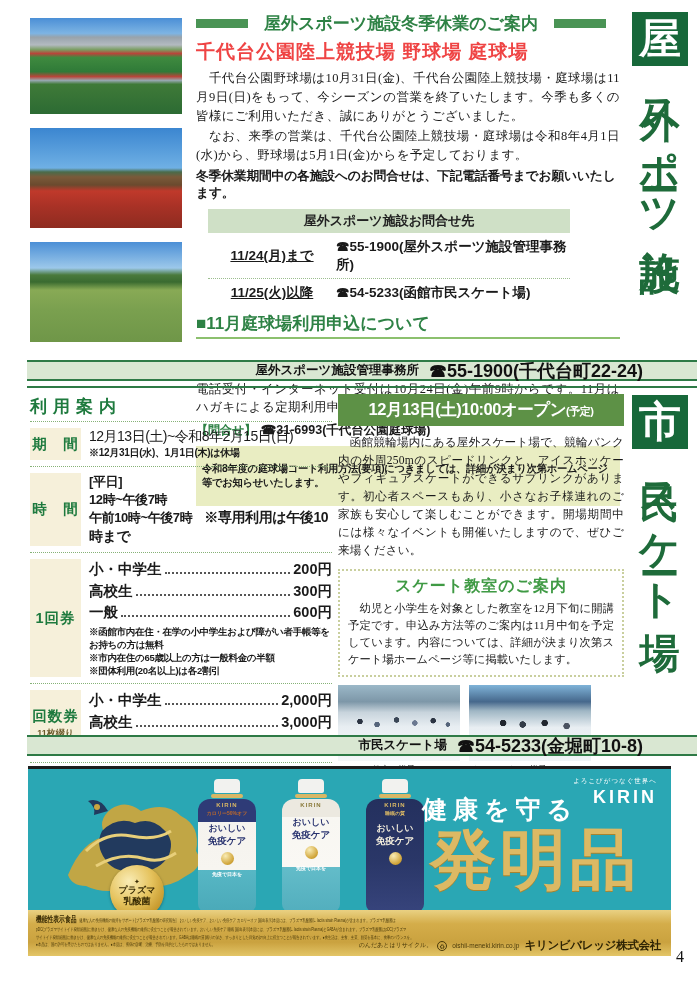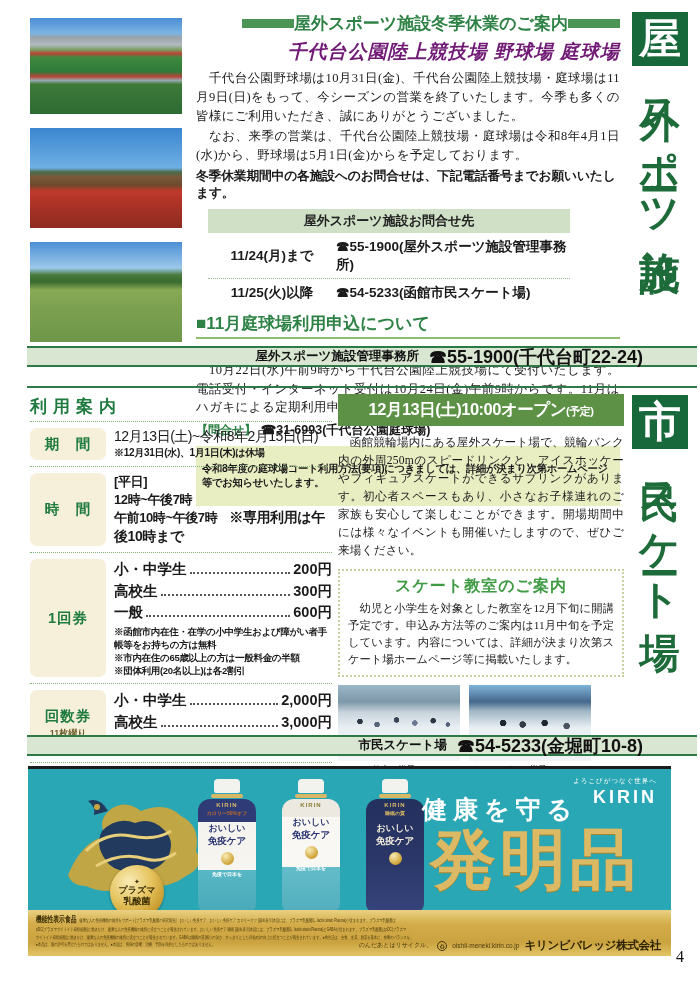--- a/index.html
+++ b/index.html
@@ -25,48 +25,48 @@
   .photo { width:152px; border:0; }
   .photo-col { position:absolute; left:30px; top:18px; width:152px; display:flex; flex-direction:column; gap:14px; }
   .p-athletics { height:96px;
     background:linear-gradient(180deg,#4b8fd6 0%,#7db4e3 16%,#98a3ab 20%,#b3bac0 28%,#7a9e62 33%,#b8453a 37%,#3f8a3f 41%,#2f7a38 56%,#b8453a 61%,#98a8b0 65%,#3f7a38 69%,#2c6b33 100%); }
   .p-baseball { height:100px;
     background:linear-gradient(180deg,#3b86d0 0%,#6fb0e4 40%,#4a6b4a 44%,#7a5a3a 49%,#6b4a2e 57%,#c0392b 63%,#a93226 78%,#8e2b20 100%); }
   .p-tennis { height:100px;
     background:linear-gradient(180deg,#4b8fd6 0%,#9cc8ea 26%,#4a7a3c 33%,#3a6b30 40%,#88aa55 48%,#7aa04f 68%,#6f9648 100%); }
 
   .content1 { position:absolute; left:196px; top:12px; width:424px; }
-  .hdr { display:flex; align-items:center; justify-content:flex-end; gap:0; }
+  .hdr { display:flex; align-items:center; justify-content:flex-start; gap:16px; }
   .hdr .bar { width:52px; height:9px; background:#4a9455; flex:0 0 auto; }
   .hdr h1 { font-size:17px; font-weight:bold; color:#2e8245; white-space:nowrap; }
-  .subhead { text-align:right; font-size:19px; font-weight:bold; color:#701a75; margin:4px 0 4px; letter-spacing:1px;font-style:italic; }
+  .subhead { text-align:left; font-size:19px; font-weight:bold; color:#ef4444; margin:4px 0 4px; letter-spacing:1px; }
   .bodyp { font-size:12.5px; line-height:1.5; text-align:justify; letter-spacing:0.4px; margin-bottom:2px; }
   .notice { font-weight:bold; font-size:12.8px; margin-top:3px; letter-spacing:-0.2px; }
   .ctable { width:362px; margin:7px 0 4px 12px; }
   .ctable-title { background:#cfe0c6; text-align:center; font-weight:bold; font-size:13px; padding:3px 0; color:#222; }
   .crow { display:flex; align-items:center; padding:5px 0 4px; }
   .crow + .crow { border-top:1.5px dotted #9bbd8e; }
-  .cperiod { width:128px; text-align:center; font-weight:bold; font-size:13.5px; }
+  .cperiod { width:128px; text-align:center; font-weight:bold; font-size:13.5px;text-decoration:underline; }
   .cphone { flex:1; font-weight:bold; font-size:13.5px; }
   .h3tennis { font-size:17px; font-weight:bold; color:#2e8245; border-bottom:2.5px solid #8cc06e; padding-bottom:2px; margin:6px 0 22px; }
   .inq { margin-top:3px; }
   .inq-label { color:#2e8245; font-weight:bold; font-size:12px; }
   .inq-phone { font-weight:bold; font-size:12.5px; }
   .note1 { background:#e9edc2; font-size:10.3px; font-weight:bold; padding:16px 6px; margin-top:7px; letter-spacing:-0.3px; }
-  .footbar1 { top:346px; }
+  .footbar1 { top:360px; }
   .vcol1 { top:12px; }
 
   
   .sec2 { position:absolute; left:0; top:386px; width:700px; height:376px; }
   .sec2-topline { position:absolute; left:27px; top:0; width:670px; border-top:2px solid #2e7a46; }
   .guide { position:absolute; left:30px; top:9px; width:302px; }
   .guide-title { text-align:left; color:#1e7a3e; font-weight:bold; font-size:17px; letter-spacing:6px; padding-bottom:3px; border-bottom:1.5px dotted #86b277; }
   .grow { display:flex; padding:6px 0; border-bottom:1.5px dotted #86b277; }
-  .glabel { width:76px; flex:0 0 auto; background:#f6f0da; color:#1e7a3e; font-weight:bold; font-size:14.5px;
-            display:flex; flex-direction:column; align-items:center; justify-content:center; margin-right:8px; letter-spacing:1px;border-radius:7px; }
+  .glabel { width:51px; flex:0 0 auto; background:#f6f0da; color:#1e7a3e; font-weight:bold; font-size:14.5px;
+            display:flex; flex-direction:column; align-items:center; justify-content:center; margin-right:8px; letter-spacing:1px; }
   .glabel .sub { font-size:9px; color:#6b5a2a; letter-spacing:0; margin-top:1px; }
   .gcontent { flex:1; }
   .gmain { font-weight:normal; font-size:14px; letter-spacing:-0.5px; }
   .gnote { font-weight:bold; font-size:10px; letter-spacing:-0.3px; }
   .gline { font-weight:bold; font-size:13px; letter-spacing:-0.4px; line-height:1.35; }
   .gline .small-note { font-size:14px; margin-left:12px; }
   .fee { display:flex; align-items:baseline; font-weight:bold; font-size:14.5px; line-height:1.5; }
   .fee .leader { flex:1; border-bottom:2px dotted #555; margin:0 3px 4px; }
   .fee .price { white-space:nowrap; }
   .fee-notes { font-weight:bold; font-size:9.5px; line-height:1.35; margin-top:2px; letter-spacing:-0.3px; }

